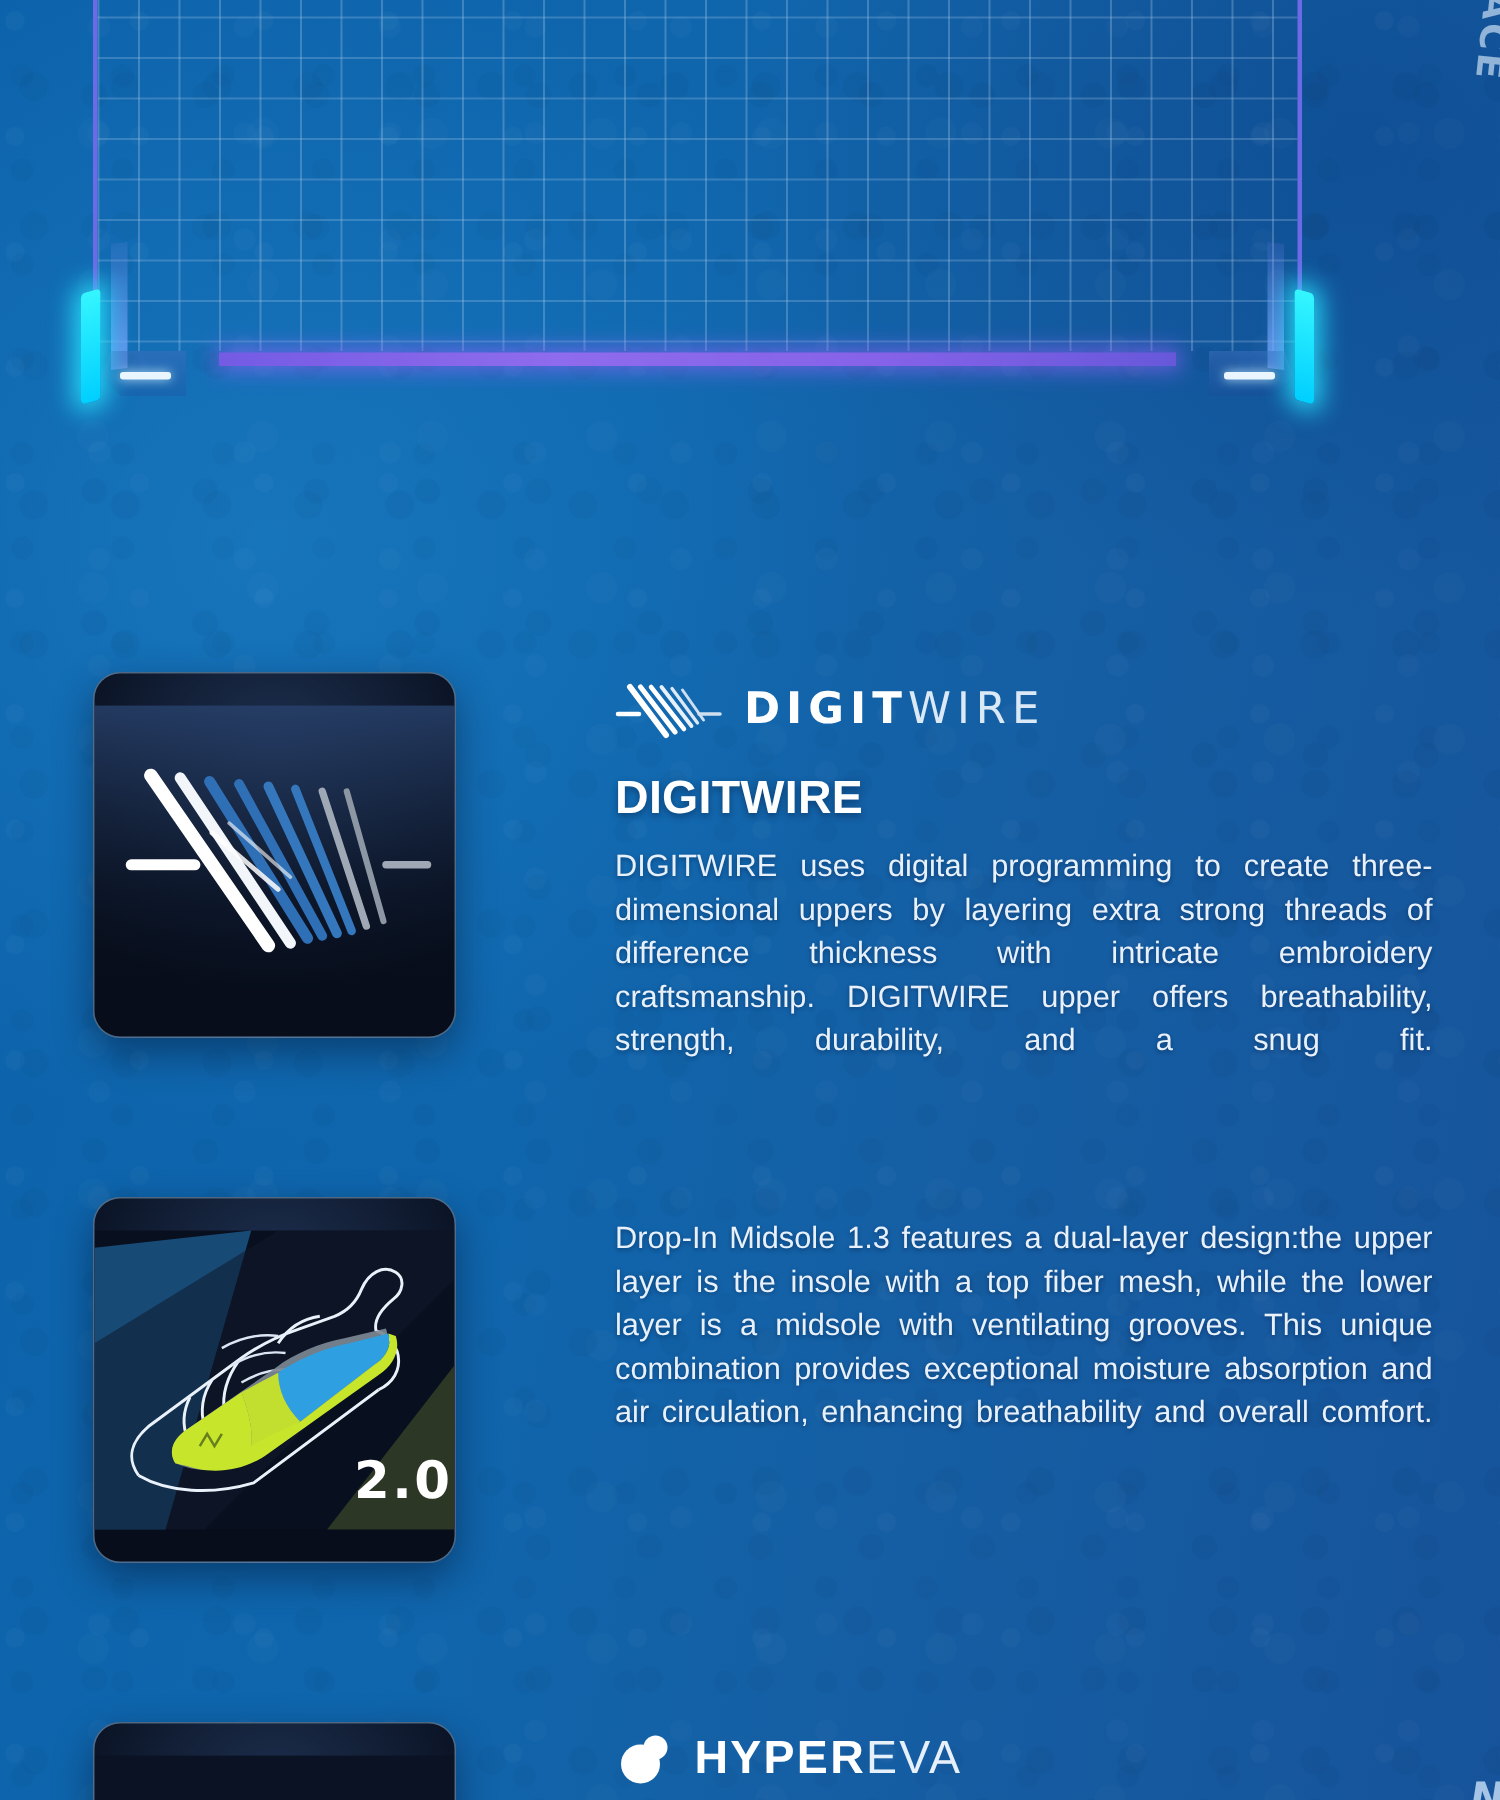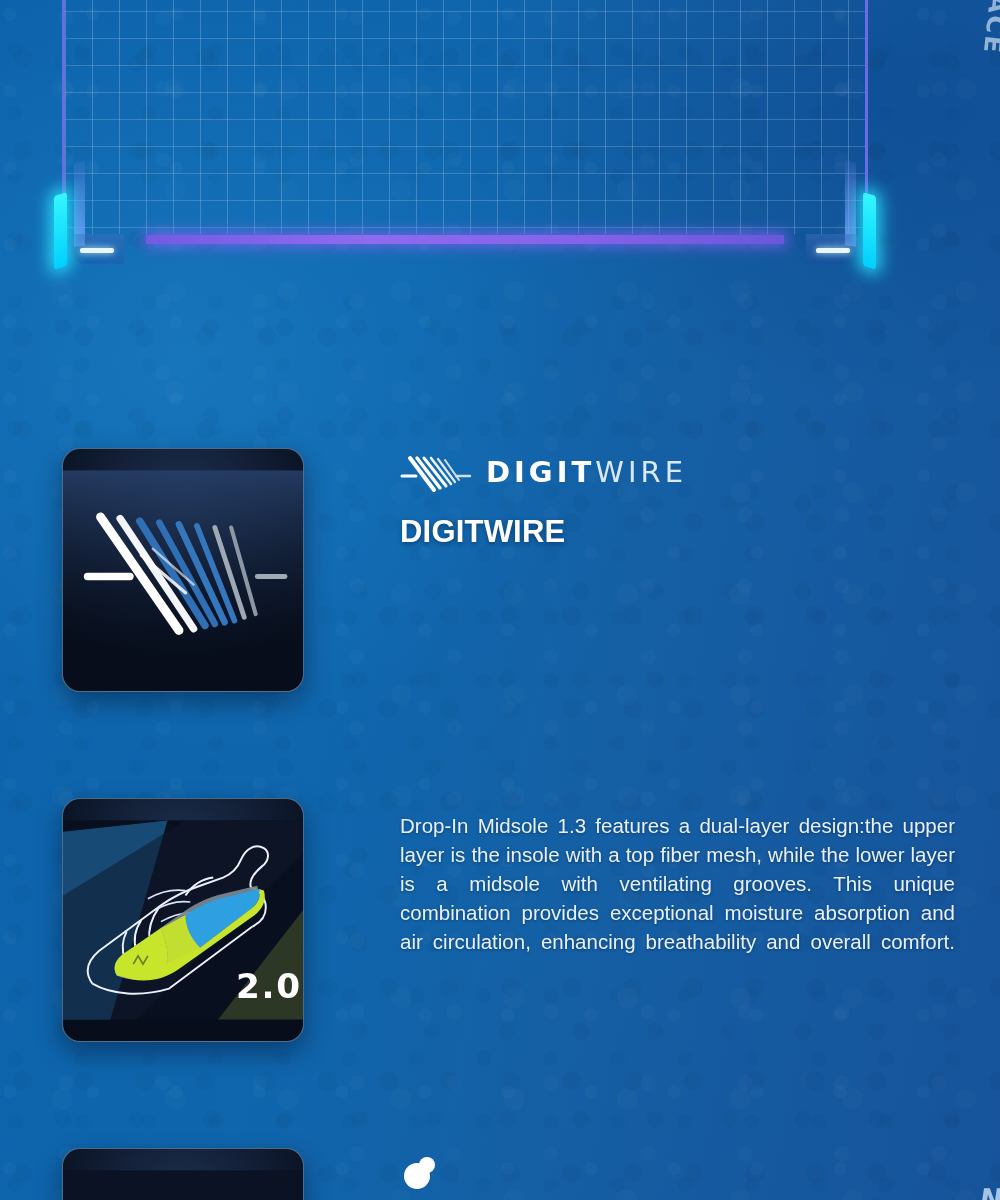--- a/index.html
+++ b/index.html
@@ -75,21 +75,21 @@
 
   .thumb {
     position:absolute; left:0; top:0; width:242px; height:244px;
     border-radius:18px; overflow:hidden;
     border:1px solid rgba(150,195,235,.5);
     background:radial-gradient(ellipse 85% 70% at 50% 18%, #1d2f4e 0%, #0b1426 62%, #070d1a 100%);
     box-shadow:0 10px 26px rgba(0,15,40,.45);
   }
   .thumb svg { display:block; width:100%; height:100%; }
 
-  .fcontent { position:absolute; left:338px; right:0; top:0; }
+  .fcontent { position:absolute; left:348px; right:0; top:0; }
   .logo-row { height:48px; display:flex; align-items:center; }
   .f-title {
     color:#fff; font-weight:bold; font-size:31px; letter-spacing:.2px;
     margin-top:18px; text-shadow:0 2px 5px rgba(0,20,50,.45);
   }
   .f-desc {
     color:#e8f1fb; font-size:20.5px; line-height:29px; margin-top:13px;
     text-align:justify; text-align-last:left;
     text-shadow:0 1px 3px rgba(0,25,60,.45);
   }
@@ -191,20 +191,21 @@
               <path d="M31 8 L51 34" stroke="#e8f1fa" stroke-width="2.6"></path>
               <path d="M38 9 L55 32" stroke="#dce8f5" stroke-width="2.2"></path>
               <path d="M45 10 L59 30" stroke="#cfdff0" stroke-width="2"></path>
               <path d="M56 26 L70 26" stroke="#cfdff0" stroke-width="2.4"></path>
             </g>
           </svg>
           <div class="txt"><span>DIGIT</span><span class="thin">WIRE</span></div>
         </div>
       </div>
       <h2 class="f-title">DIGITWIRE</h2>
+      <p class="f-desc">DIGITWIRE uses digital programming to create three-dimensional uppers by layering extra strong threads of difference thickness with intricate embroidery craftsmanship. DIGITWIRE upper offers breathability, strength, durability, and a snug fit.</p>
     </div>
   </div>
 
   <div class="feature f2">
     <div class="thumb">
       <svg viewBox="0 0 294 244">
         <rect width="294" height="244" fill="#080f1e"></rect>
         <path d="M0 14 L128 0 L58 244 L0 244 Z" fill="#1e5f94" opacity=".75"></path>
         <path d="M0 92 L150 0 L294 0 L294 40 L90 244 L0 244 Z" fill="#101a2e" opacity=".55"></path>
         <path d="M190 244 L294 110 L294 244 Z" fill="#4a5b2c" opacity=".55"></path>
@@ -262,20 +263,21 @@
       </svg>
     </div>
 
     <div class="fcontent">
       <div class="logo-row">
         <div class="wm-hyper">
           <svg class="blob" viewBox="0 0 40 40">
             <circle cx="17" cy="24" r="13" fill="#ffffff"></circle>
             <circle cx="27" cy="13" r="8" fill="#ffffff"></circle>
           </svg>
+          <div class="txt"><span>HYPER</span><span class="light">EVA</span></div>
         </div>
       </div>
 
     </div>
   </div>
 
 </div>
 
 <div class="wm-edge wm-tr">ACE</div>
 <div class="wm-edge wm-br">N</div>

